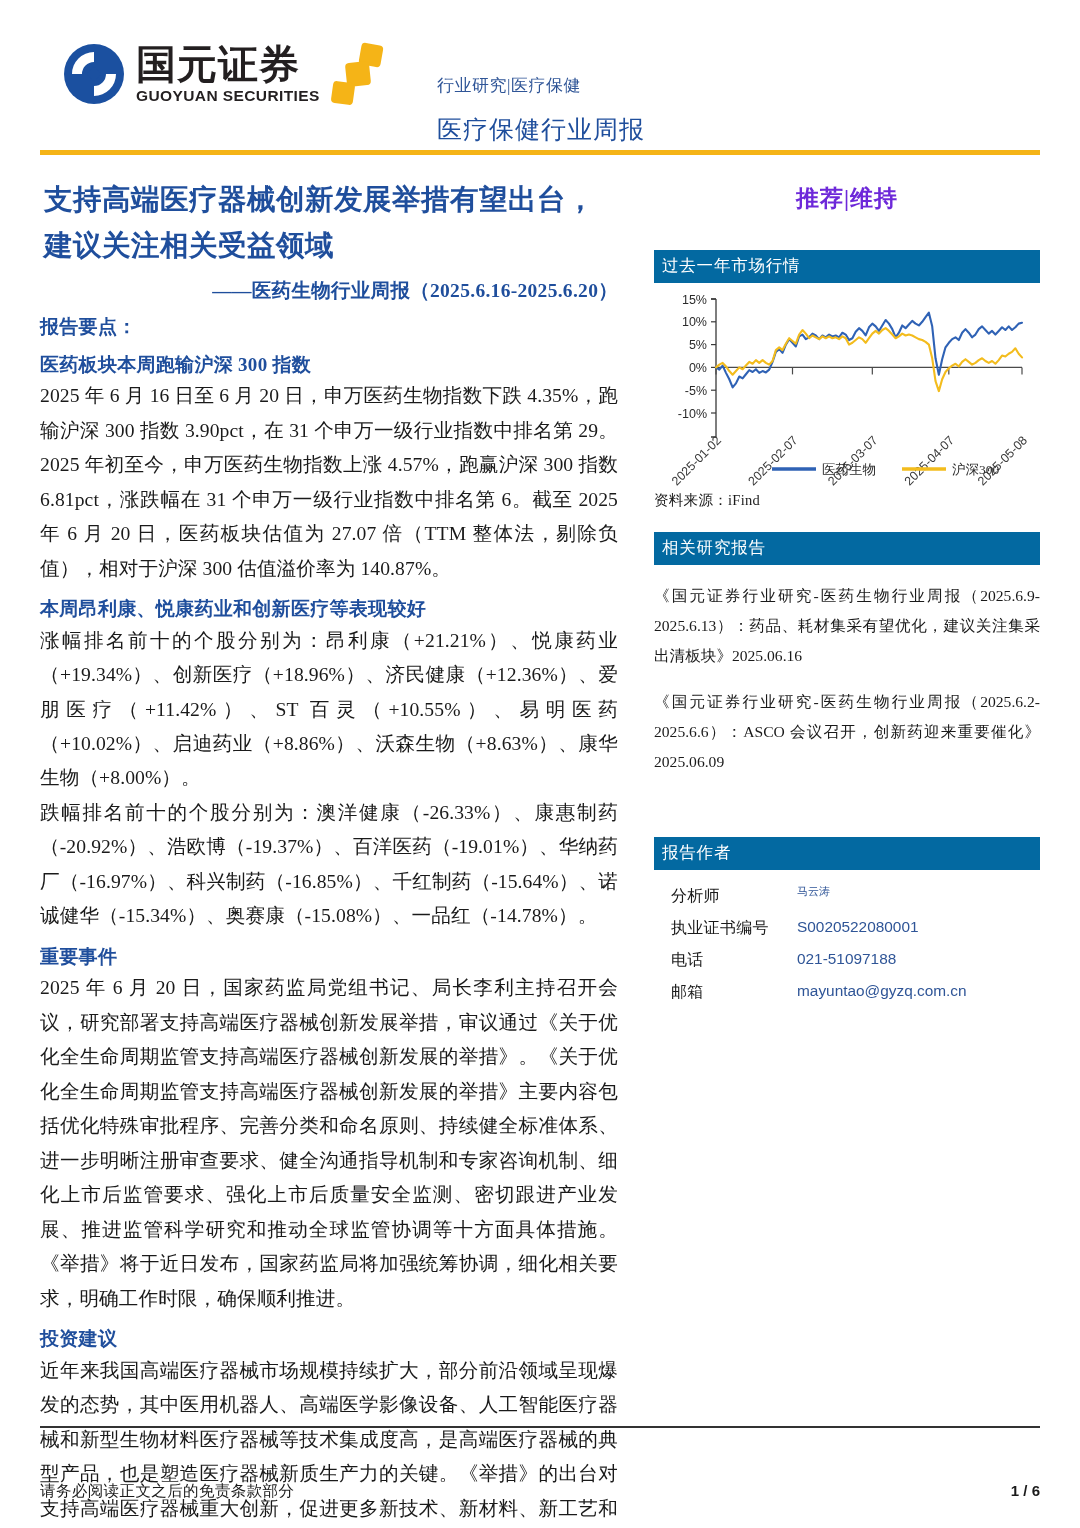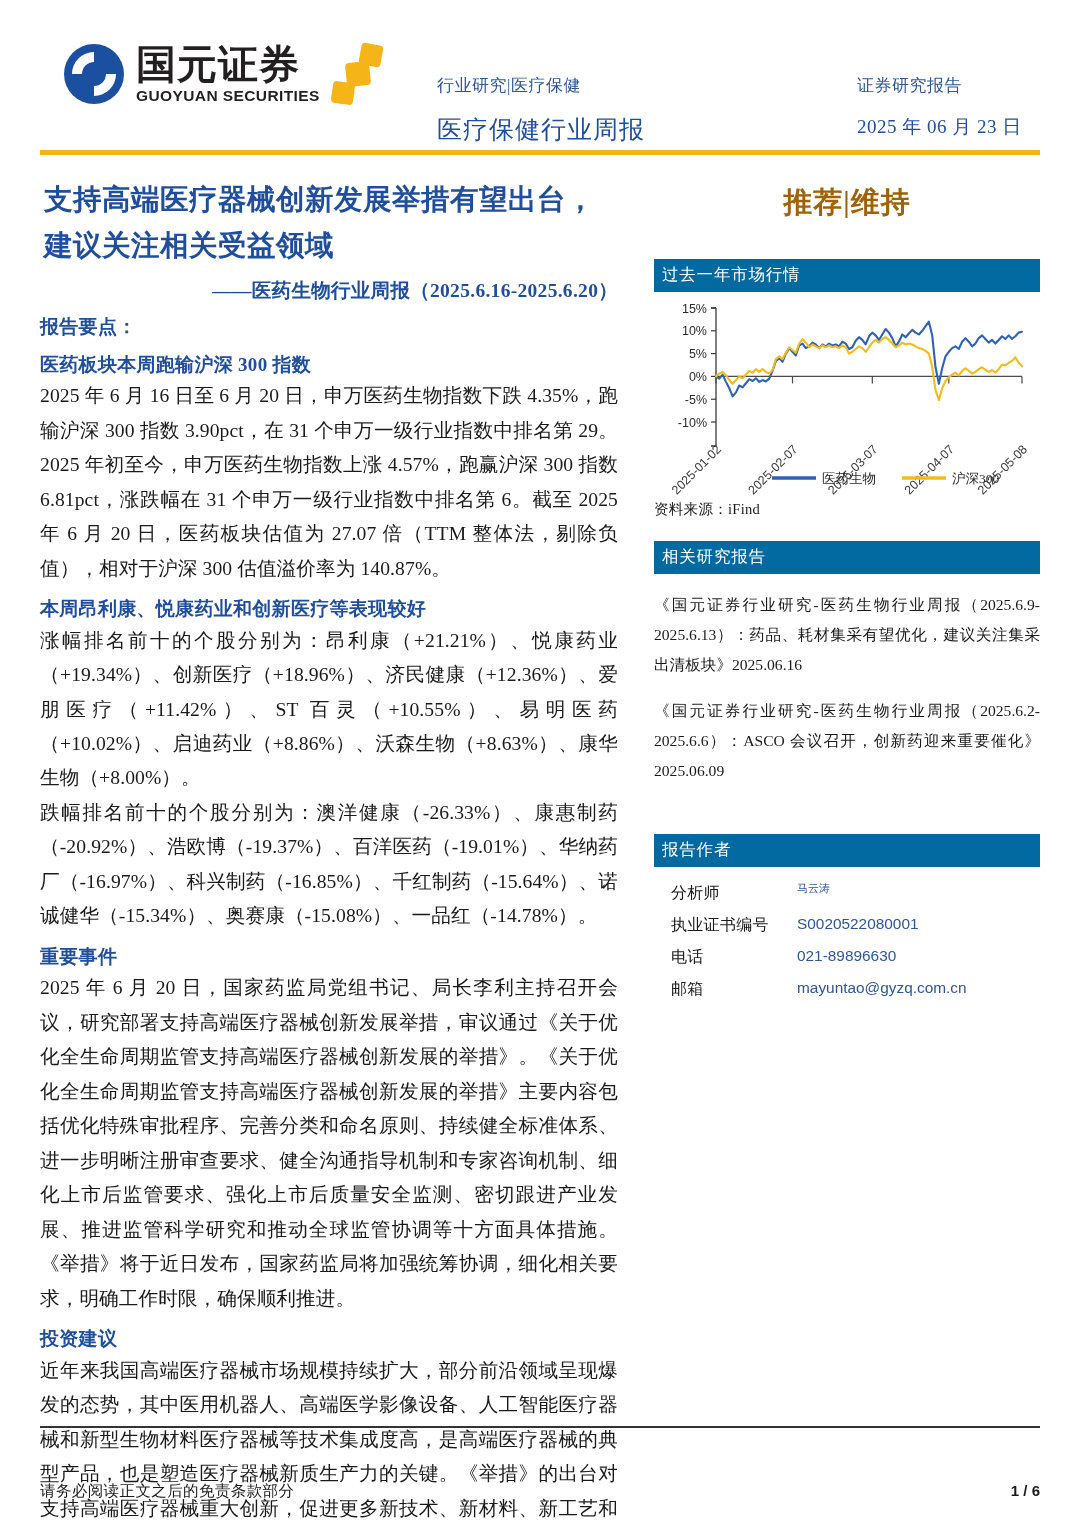--- a/index.html
+++ b/index.html
@@ -165,23 +165,23 @@
     line-height: 1.76;
     text-align: justify;
     text-justify: inter-ideograph;
     letter-spacing: 0.1px;
     margin: 0;
   }
 
   
   .rating {
     text-align: center;
-    font-size: 29px;
-    font-weight: bold;
-    color: #a16207;
+    font-size: 23px;
+    font-weight: bold;
+    color: #6d28d9;
     padding-top: 14px;
     letter-spacing: 1px;
   }
   .band {
     background: #0369a1;
     color: #ffffff;
     font-size: 16.5px;
     padding: 5px 8px 6px 8px;
     letter-spacing: 0.8px;
     margin-top: 36px;
@@ -281,24 +281,20 @@
         <span class="d1"></span>
           <span class="d2"></span>
           <span class="d3"></span>
       </div>
     </div>
 
     <div class="header-text">
       <div class="ht-col-left">
         <div class="ht-small">行业研究|医疗保健</div>
         <div class="ht-big">医疗保健行业周报</div>
-      </div>
-      <div class="ht-col-right">
-        <div class="ht-small">证券研究报告</div>
-        <div class="ht-date">2025 年 06 月 23 日</div>
       </div>
     </div>
   </div>
 
   <div class="rule-gold"></div>
 
   <div class="content">
 
     <div class="col-left">
 
@@ -363,34 +359,34 @@
           </svg>
       </div>
 
       <div class="source-note">资料来源：iFind</div>
 
       <div class="band tight">相关研究报告</div>
 
       <div class="report-item">《国元证券行业研究-医药生物行业周报（2025.6.9-2025.6.13）：药品、耗材集采有望优化，建议关注集采出清板块》2025.06.16</div>
       <div class="report-item">《国元证券行业研究-医药生物行业周报（2025.6.2-2025.6.6）：ASCO 会议召开，创新药迎来重要催化》2025.06.09</div>
 
-      <div class="band" style="margin-top:48px;">报告作者</div>
+      <div class="band" style="margin-top:60px;">报告作者</div>
 
       <div class="author-table">
         <div class="author-row">
           <div class="author-key">分析师</div>
           <div class="author-val cn">马云涛</div>
         </div>
         <div class="author-row">
           <div class="author-key">执业证书编号</div>
           <div class="author-val">S0020522080001</div>
         </div>
         <div class="author-row">
           <div class="author-key">电话</div>
-          <div class="author-val">021-89896630</div>
+          <div class="author-val">021-51097188</div>
         </div>
         <div class="author-row">
           <div class="author-key">邮箱</div>
           <div class="author-val">mayuntao@gyzq.com.cn</div>
         </div>
       </div>
     </div>
   </div>
 
   <div class="footer">

